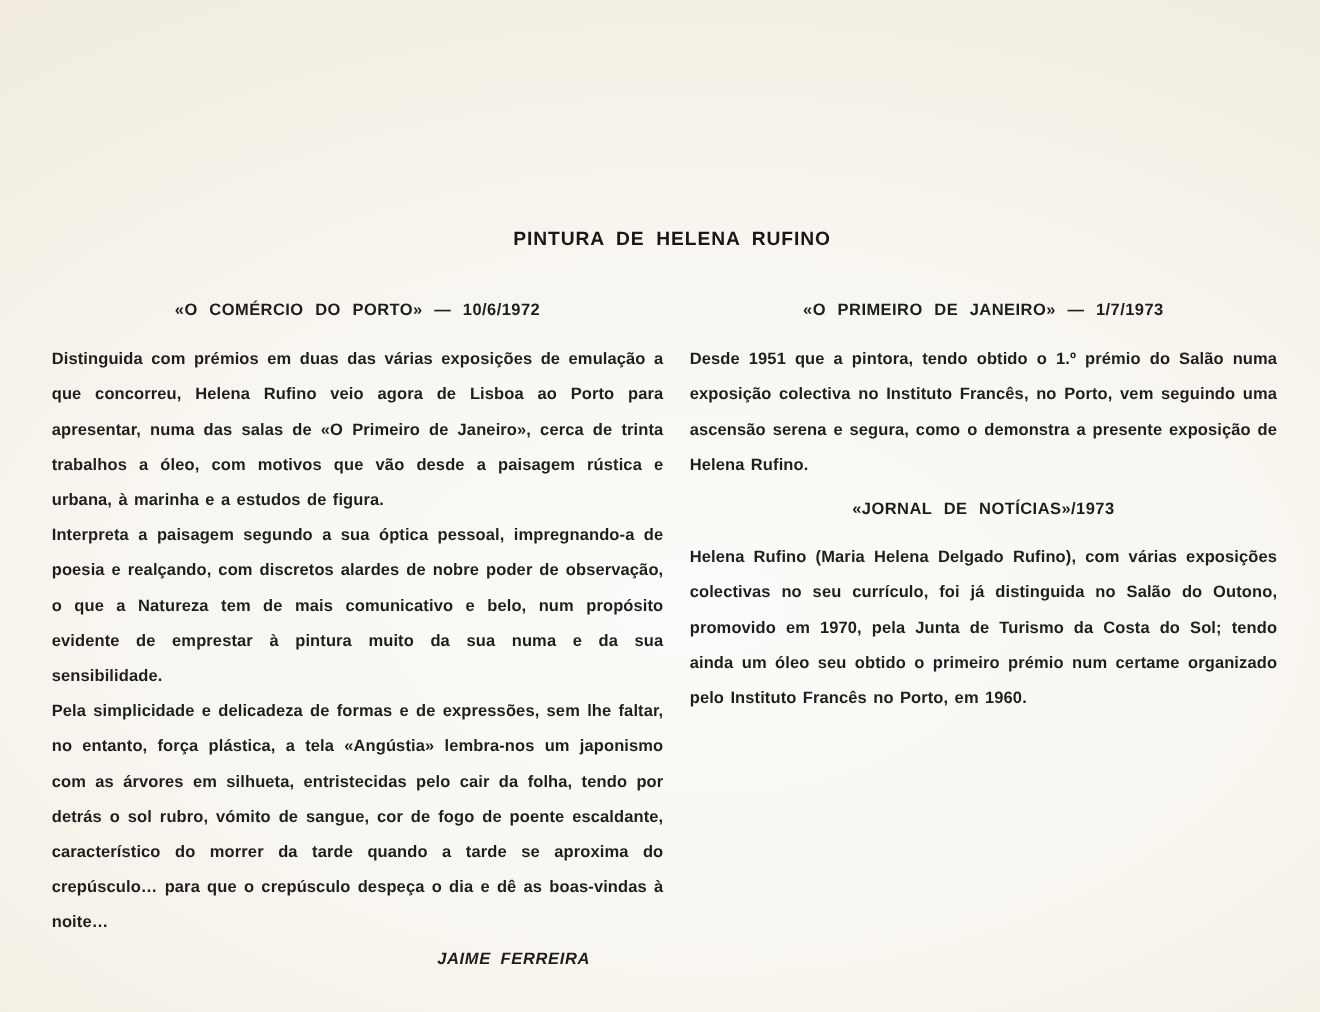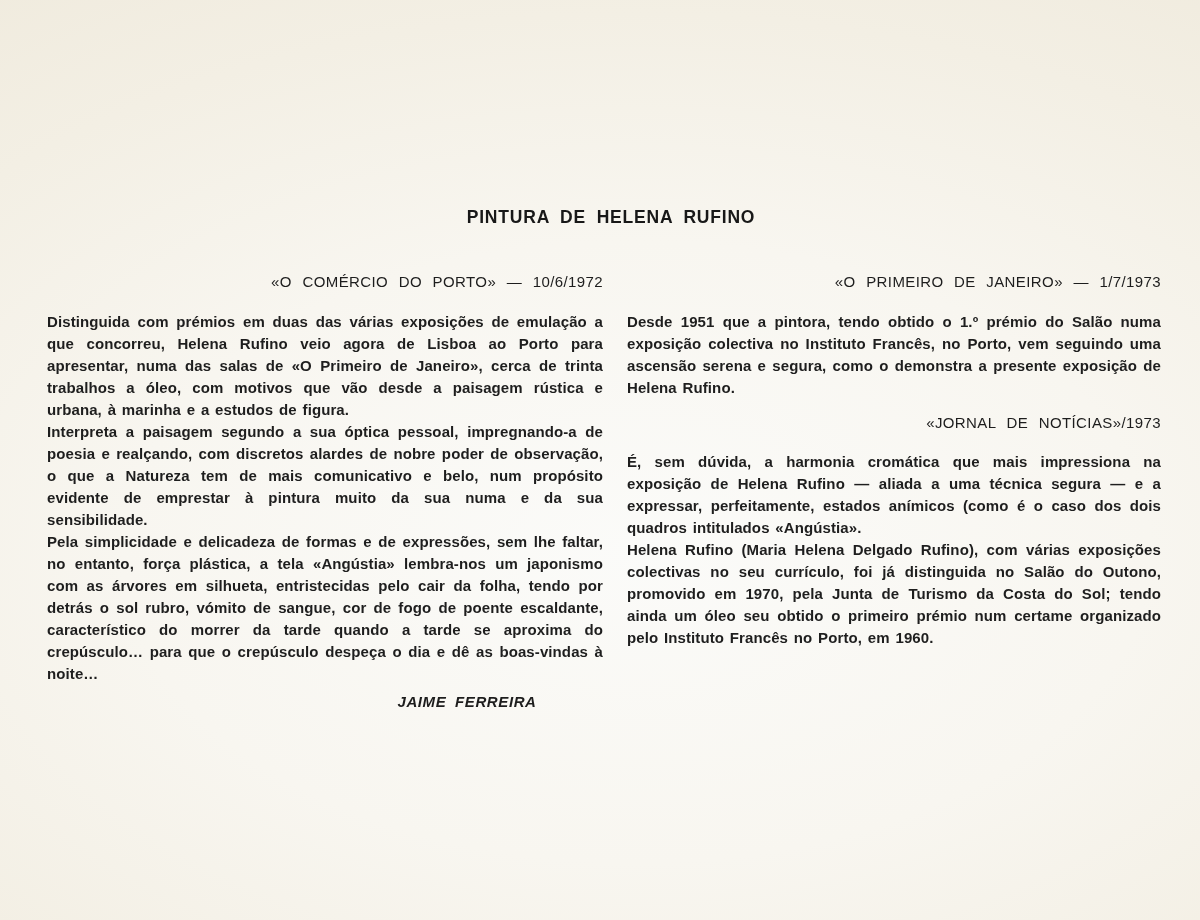--- a/index.html
+++ b/index.html
@@ -39,34 +39,34 @@
     position: absolute;
     top: 272px;
   }
   .col-left  { left: 47px;  width: 556px; }
   .col-right { left: 627px; width: 534px; }
   .col-heading {
     margin: 0 0 19px 0;
     height: 20px;
     font-size: 15px;
     line-height: 20px;
-    font-weight: 400;
-    text-align: right;
+    font-weight: 700;
+    text-align: center;
     letter-spacing: 0.4px;
     word-spacing: 6px;
     color: #1d1d1d;
     white-space: nowrap;
   }
   .subheading {
     margin: 14px 0 18px 0;
   }
   .body-text p {
     margin: 0;
     font-size: 15px;
-    line-height: 22px;
+    line-height: 32px;
     text-align: justify;
     word-spacing: 1.5px;
     letter-spacing: 0.1px;
     color: #1e1e1e;
   }
   .byline {
     margin-top: 8px;
     width: 100%;
     padding-left: 284px;
     box-sizing: content-box;
@@ -97,18 +97,17 @@
     <div class="byline">JAIME FERREIRA</div>
   </section>
 
   <section class="col col-right">
     <h2 class="col-heading">«O PRIMEIRO DE JANEIRO» — 1/7/1973</h2>
     <div class="body-text">
       <p>Desde 1951 que a pintora, tendo obtido o 1.º prémio do Salão numa exposição colectiva no Instituto Francês, no Porto, vem seguindo uma ascensão serena e segura, como o demonstra a presente exposição de Helena Rufino.</p>
     </div>
     <h2 class="col-heading subheading">«JORNAL DE NOTÍCIAS»/1973</h2>
     <div class="body-text">
-      <p>É, sem dúvida, a harmonia cromática que mais impressiona na exposição de Helena Rufino — aliada a uma técnica segura — e a expressar, perfeitamente, estados anímicos (como é o caso dos dois quadros intitulados «Angústia».</p>
       <p>Helena Rufino (Maria Helena Delgado Rufino), com várias exposições colectivas no seu currículo, foi já distinguida no Salão do Outono, promovido em 1970, pela Junta de Turismo da Costa do Sol; tendo ainda um óleo seu obtido o primeiro prémio num certame organizado pelo Instituto Francês no Porto, em 1960.</p>
     </div>
   </section>
 
 </div>
 
 </body></html>

